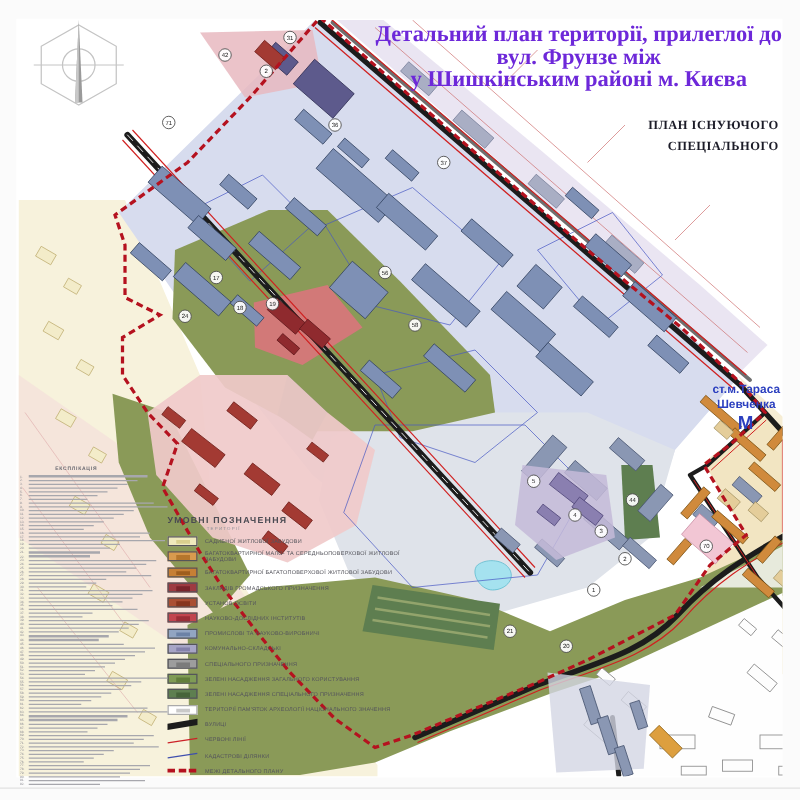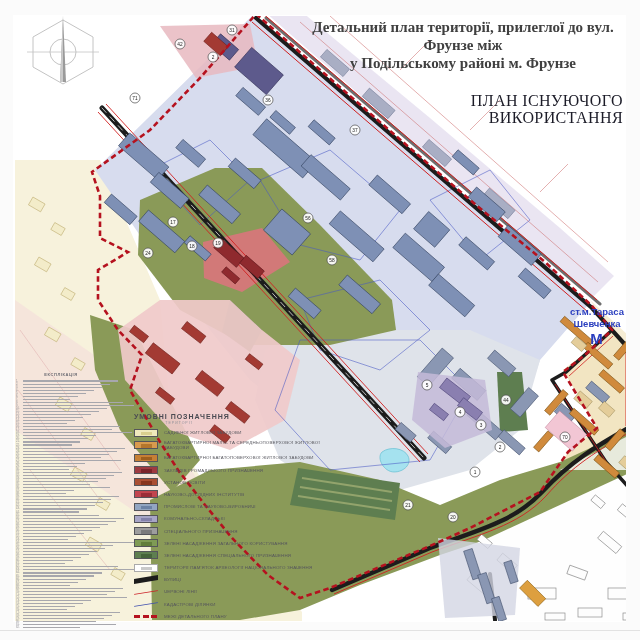--- a/index.html
+++ b/index.html
@@ -5,25 +5,25 @@
   html,body{margin:0;padding:0;background:#ffffff;}
   .stage{position:relative;width:640px;height:640px;background:#fbfbfb;overflow:hidden;
          font-family:"Liberation Sans",sans-serif;}
   .sheet-border{position:absolute;left:13px;top:15px;width:613px;height:607px;
 ражения    border:1px solid #c9c9c9;background:#ffffff;}
   .mapsvg{position:absolute;left:0;top:0;}
   .bottom-edge{position:absolute;left:0;top:630px;width:640px;border-top:1px solid #e2e2e2;}
 
   
   .title-block{position:absolute;left:296px;top:18px;width:334px;text-align:center;
-    font-family:"Liberation Serif",serif;font-weight:bold;color:#404040;
-    font-size:15px;line-height:18px;}
+    font-family:"Liberation Serif",serif;font-weight:bold;color:#6d28d9;
+    font-size:18px;line-height:18px;}
   .plan-heading{position:absolute;right:17px;top:92px;text-align:right;
-    font-family:"Liberation Serif",serif;font-weight:normal;color:#1c1c28;
-    font-size:16px;line-height:17px;letter-spacing:.4px;}
+    font-family:"Liberation Serif",serif;font-weight:bold;color:#1c1c28;
+    font-size:10px;line-height:17px;letter-spacing:.4px;}
 
   
   .metro{position:absolute;left:552px;top:306px;width:90px;text-align:center;
     color:#2b3fbf;font-weight:bold;font-size:9.5px;line-height:12px;}
   .metro .m{font-size:15px;margin-top:3px;letter-spacing:1px;}
 
   
   .legend{position:absolute;left:134px;top:413px;width:205px;}
   .legend-title{font-size:7px;font-weight:bold;color:#4a4a52;letter-spacing:1px;}
   .legend-subtitle{font-size:3.5px;color:#909098;text-align:center;width:90px;margin:1px 0 3px 0;letter-spacing:1px;}
@@ -339,25 +339,25 @@
           <circle cx="453" cy="517" r="5" fill="rgba(255,255,255,0.92)" stroke="#4a4a4a" stroke-width="0.7"></circle>
           <text x="453" y="518.7" text-anchor="middle" font-size="4.8" fill="#222" font-family="&quot;Liberation Sans&quot;,sans-serif">20</text>
           <circle cx="565" cy="437" r="5" fill="rgba(255,255,255,0.92)" stroke="#4a4a4a" stroke-width="0.7"></circle>
           <text x="565" y="438.7" text-anchor="middle" font-size="4.8" fill="#222" font-family="&quot;Liberation Sans&quot;,sans-serif">70</text>
         </g>
     </g>
   </svg>
 
   <div class="title-block">
     <div>Детальний план території, прилеглої до вул. Фрунзе між</div>
-    <div>у Подільському районі м. Фрунзе</div>
+    <div>у Шишкінським районі м. Києва</div>
   </div>
   <div class="plan-heading">
     <div>ПЛАН ІСНУЮЧОГО</div>
-    <div>ВИКОРИСТАННЯ</div>
+    <div>СПЕЦІАЛЬНОГО</div>
   </div>
 
   <div class="metro">
     <div>ст.м.Тараса</div>
     <div>Шевченка</div>
     <div class="m">М</div>
   </div>
 
   <div class="legend">
     <div class="legend-title">УМОВНІ ПОЗНАЧЕННЯ</div>

